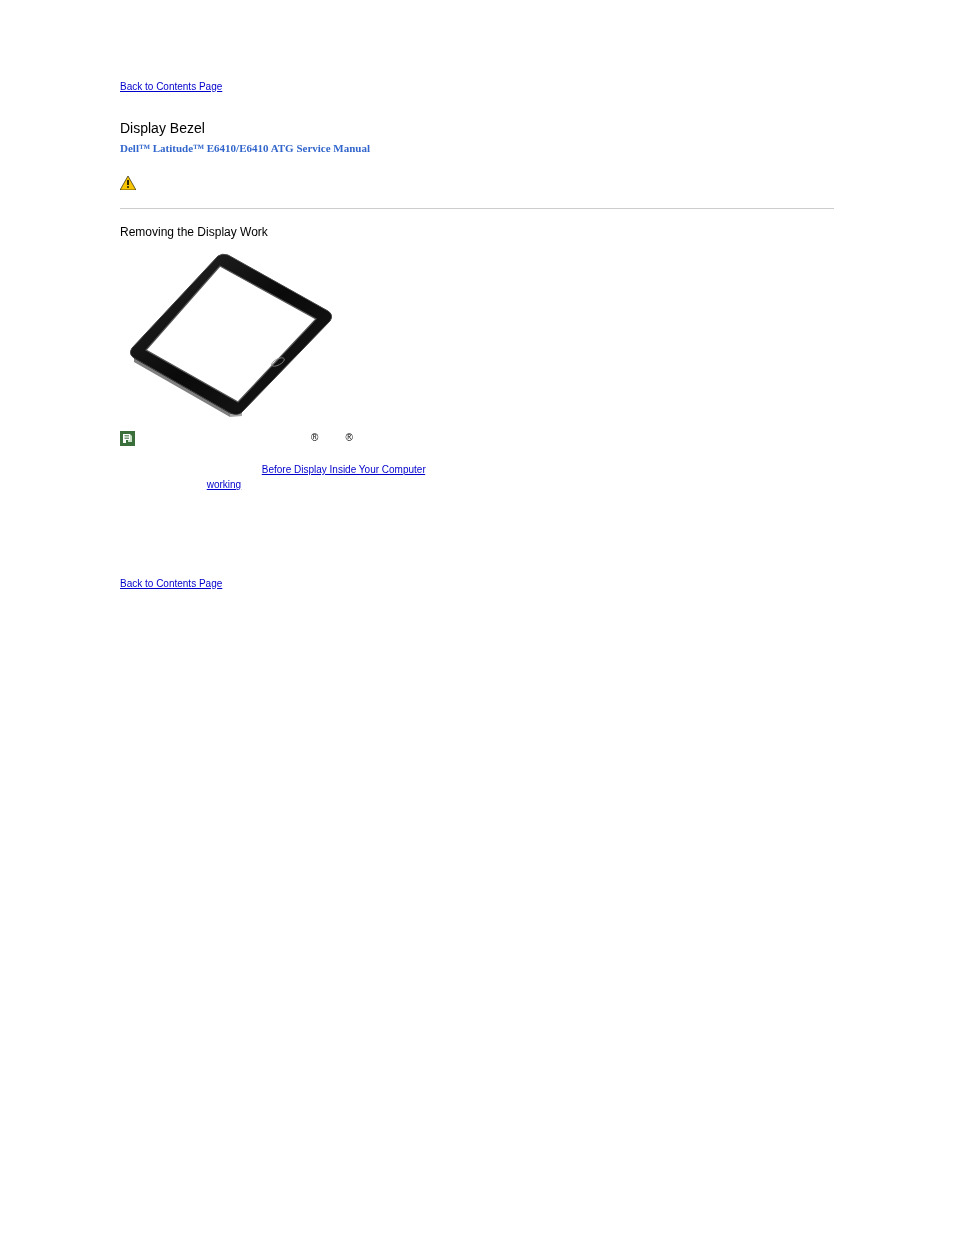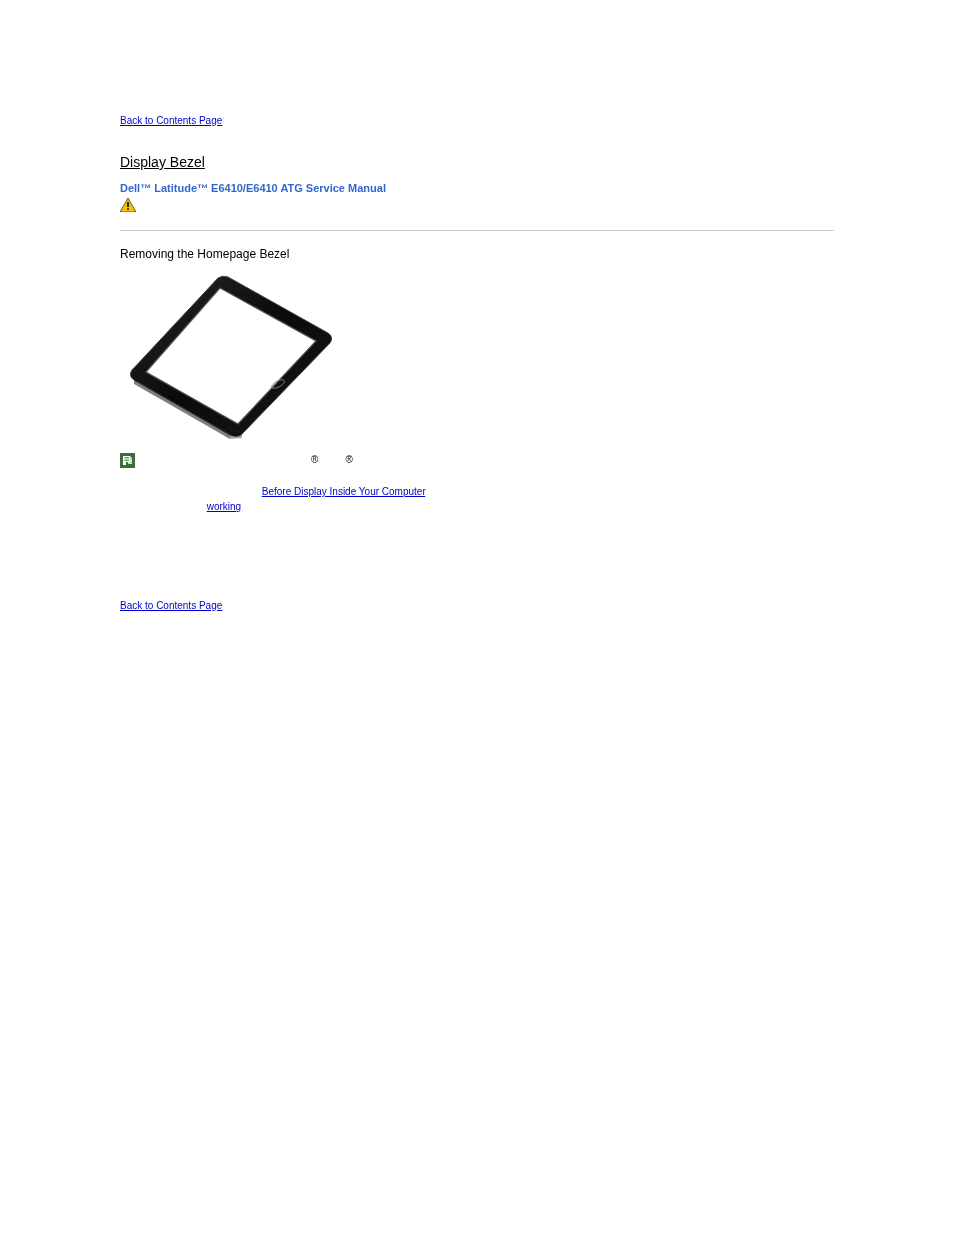--- a/index.html
+++ b/index.html
@@ -5,42 +5,43 @@
   * { box-sizing: border-box; margin: 0; padding: 0; }
   body {
     font-family: Verdana, Arial, sans-serif;
     font-size: 11px;
     color: #000;
     background: #fff;
     width: 954px;
     padding: 0;
   }
   .container {
-    padding: 115px 120px 0 120px;
+    padding: 81px 120px 0 120px;
   }
   .link {
     color: #0000cc;
     text-decoration: underline;
     cursor: pointer;
   }
   .back-link {
     font-size: 10px;
     margin-bottom: 28px;
     display: block;
   }
   .page-title {
     font-size: 14px;
     font-weight: normal;
-    margin-bottom: 12px;
-    text-decoration: underline;
+    margin-bottom: 6px;
   }
   .manual-title {
     color: #3366cc;
     font-weight: bold;
     font-size: 11px;
+    margin-bottom: 18px;
+    font-family: Liberation Serif, serif;
   }
   .warning-row {
     display: flex;
     align-items: flex-start;
     gap: 8px;
     padding: 4px 0 6px 0;
     border-bottom: 1px solid #ccc;
     margin-bottom: 16px;
   }
   .warning-icon {
@@ -112,21 +113,21 @@
         <rect x="7.2" y="4" width="1.6" height="5" fill="#000"></rect>
         <rect x="7.2" y="10.2" width="1.6" height="1.6" fill="#000"></rect>
       </svg>
     </span>
     <div class="warning-text">
       <b>WARNING:</b>
       <span>Before working inside your computer, read the safety information that shipped with your computer. For additional safety best practices information, see the Regulatory Compliance Homepage at www.dell.com/regulatory_compliance.</span>
     </div>
   </div>
 
-  <h2 class="section-heading">Removing the Homepage Bezel</h2>
+  <h2 class="section-heading">Removing the Display Work</h2>
 
   <div class="bezel-image">
     <svg width="215" height="170" viewBox="0 0 215 170">
       <defs>
         <linearGradient id="shine" x1="0" y1="0" x2="1" y2="1">
           <stop offset="0" stop-color="#2a2a2a"></stop>
           <stop offset="0.5" stop-color="#0a0a0a"></stop>
           <stop offset="1" stop-color="#1a1a1a"></stop>
         </linearGradient>
       </defs>

